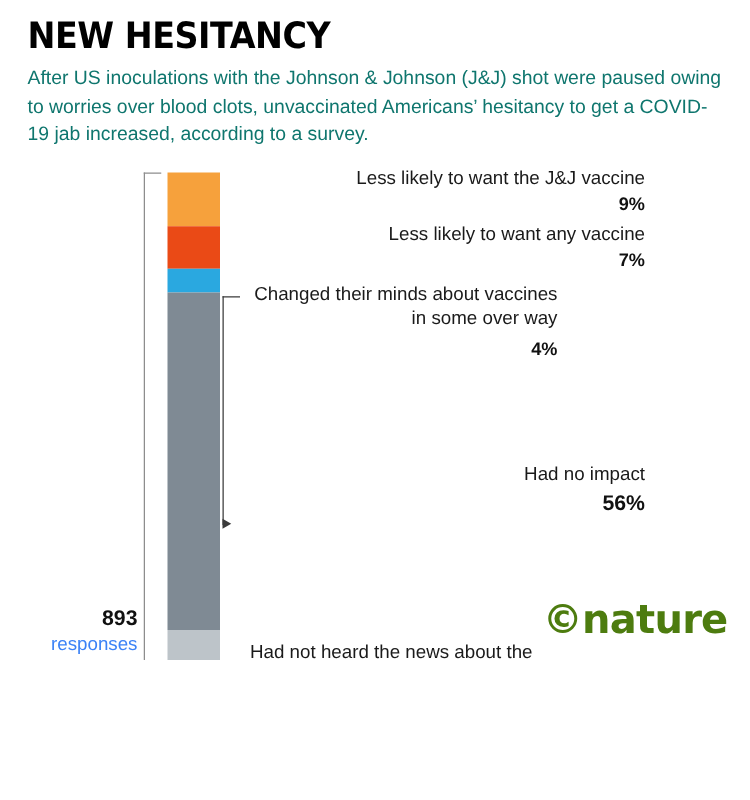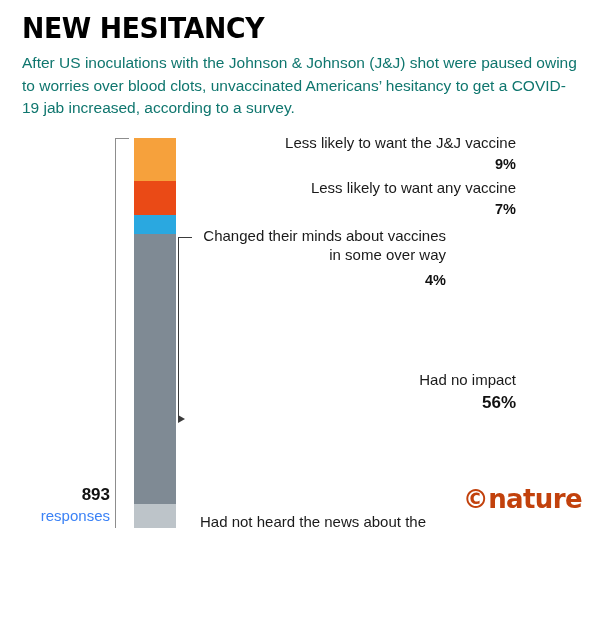--- a/index.html
+++ b/index.html
@@ -137,22 +137,22 @@
     border-top: 1.4px solid #3b3b3b;
   }
 
   
   .logo {
     position: absolute;
     right: 18px;
     bottom: 14px;
     font-family: "DejaVu Sans", sans-serif;
     font-weight: bold;
-    font-size: 26px;
-    color: #c2410c;
+    font-size: 32px;
+    color: #4d7c0f;
     letter-spacing: -0.6px;
   }
 </style>
 </head>
 <body>
 
 <div id="page">
 
   <div class="title">NEW HESITANCY</div>
   <div class="standfirst">After US inoculations with the Johnson &amp; Johnson (J&amp;J) shot were paused owing to worries over blood clots, unvaccinated Americans’ hesitancy to get a COVID-19 jab increased, according to a survey.</div>

